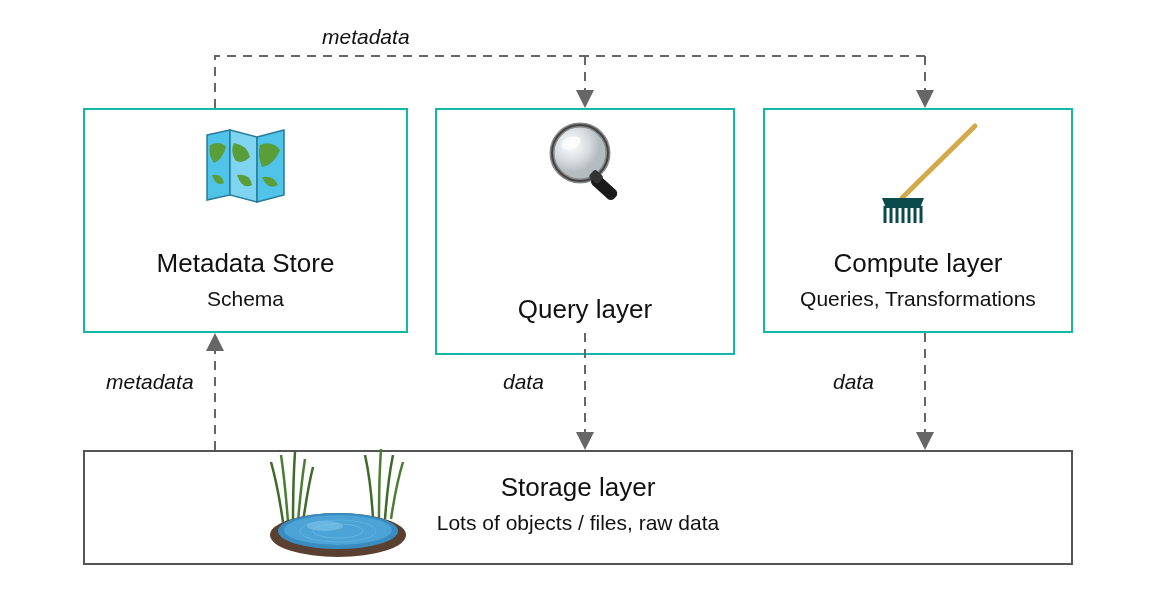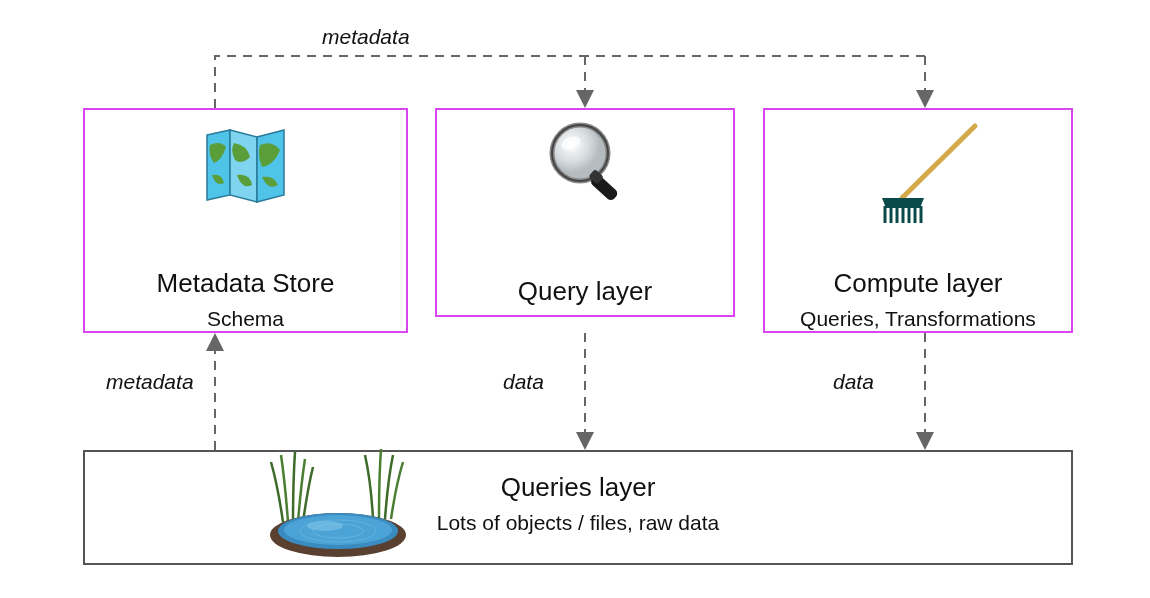--- a/index.html
+++ b/index.html
@@ -7,26 +7,27 @@
     margin: 0;
     padding: 0;
     font-family: Arial, Helvetica, sans-serif;
     background: #ffffff;
     width: 1150px;
     height: 598px;
     position: relative;
   }
   .box {
     position: absolute;
-    border: 2px solid #d946ef;
+    border: 2px solid #14b8a6;
     background: #ffffff;
     display: flex;
     flex-direction: column;
     align-items: center;
     justify-content: flex-end;
+    padding-bottom: 20px;
   }
   .box-title {
     font-size: 26px;
     color: #111;
     margin-bottom: 8px;
   }
   .box-subtitle {
     font-size: 21px;
     color: #111;
   }
@@ -91,21 +92,21 @@
 
     <path d="M 8 20 Q 18 15 24 22 Q 20 35 12 38 Q 6 30 8 20 Z" fill="#5a9e3a"></path>
     <path d="M 32 18 Q 45 20 48 32 Q 40 40 33 35 Q 28 25 32 18 Z" fill="#5a9e3a"></path>
     <path d="M 58 20 Q 70 15 78 25 Q 72 40 60 42 Q 55 30 58 20 Z" fill="#5a9e3a"></path>
     <path d="M 10 50 Q 20 48 22 58 Q 14 62 10 50 Z" fill="#5a9e3a"></path>
     <path d="M 35 50 Q 48 48 50 60 Q 40 65 35 50 Z" fill="#5a9e3a"></path>
     <path d="M 60 52 Q 72 50 76 60 Q 66 66 60 52 Z" fill="#5a9e3a"></path>
   </svg>
 </div>
 
-<div class="box" style="left:435px; top:108px; width:300px; height:209px;">
+<div class="box" style="left:435px; top:108px; width:300px; height:247px;">
   <div class="box-title">Query layer</div>
 </div>
 
 <div class="icon-holder" style="left:545px; top:118px;">
   <svg width="90" height="95" viewBox="0 0 90 95">
     <defs>
       <radialGradient id="glass" cx="35%" cy="35%">
         <stop offset="0%" stop-color="#ffffff"></stop>
         <stop offset="60%" stop-color="#d8dde0"></stop>
         <stop offset="100%" stop-color="#b5bcc0"></stop>
@@ -133,21 +134,21 @@
     <line x1="27" y1="88" x2="27" y2="105" stroke="#0a4a4a" stroke-width="3"></line>
     <line x1="33" y1="88" x2="33" y2="105" stroke="#0a4a4a" stroke-width="3"></line>
     <line x1="39" y1="88" x2="39" y2="105" stroke="#0a4a4a" stroke-width="3"></line>
     <line x1="45" y1="88" x2="45" y2="105" stroke="#0a4a4a" stroke-width="3"></line>
     <line x1="51" y1="88" x2="51" y2="105" stroke="#0a4a4a" stroke-width="3"></line>
   </svg>
 </div>
 
 <div class="storage-box" style="left:83px; top:450px; width:990px; height:115px;">
   <div class="storage-text" style="top:20px;">
-    <div class="storage-title">Queries layer</div>
+    <div class="storage-title">Storage layer</div>
     <div class="storage-subtitle">Lots of objects / files, raw data</div>
   </div>
 </div>
 
 <div class="icon-holder" style="left:253px; top:427px;">
   <svg width="180" height="135" viewBox="0 0 180 135">
 
     <path d="M 30 95 Q 25 60 18 35" stroke="#3d6b2a" stroke-width="2.5" fill="none"></path>
     <path d="M 35 95 Q 32 55 28 28" stroke="#4a7e33" stroke-width="2.5" fill="none"></path>
     <path d="M 40 95 Q 40 55 42 25" stroke="#3d6b2a" stroke-width="2.5" fill="none"></path>

